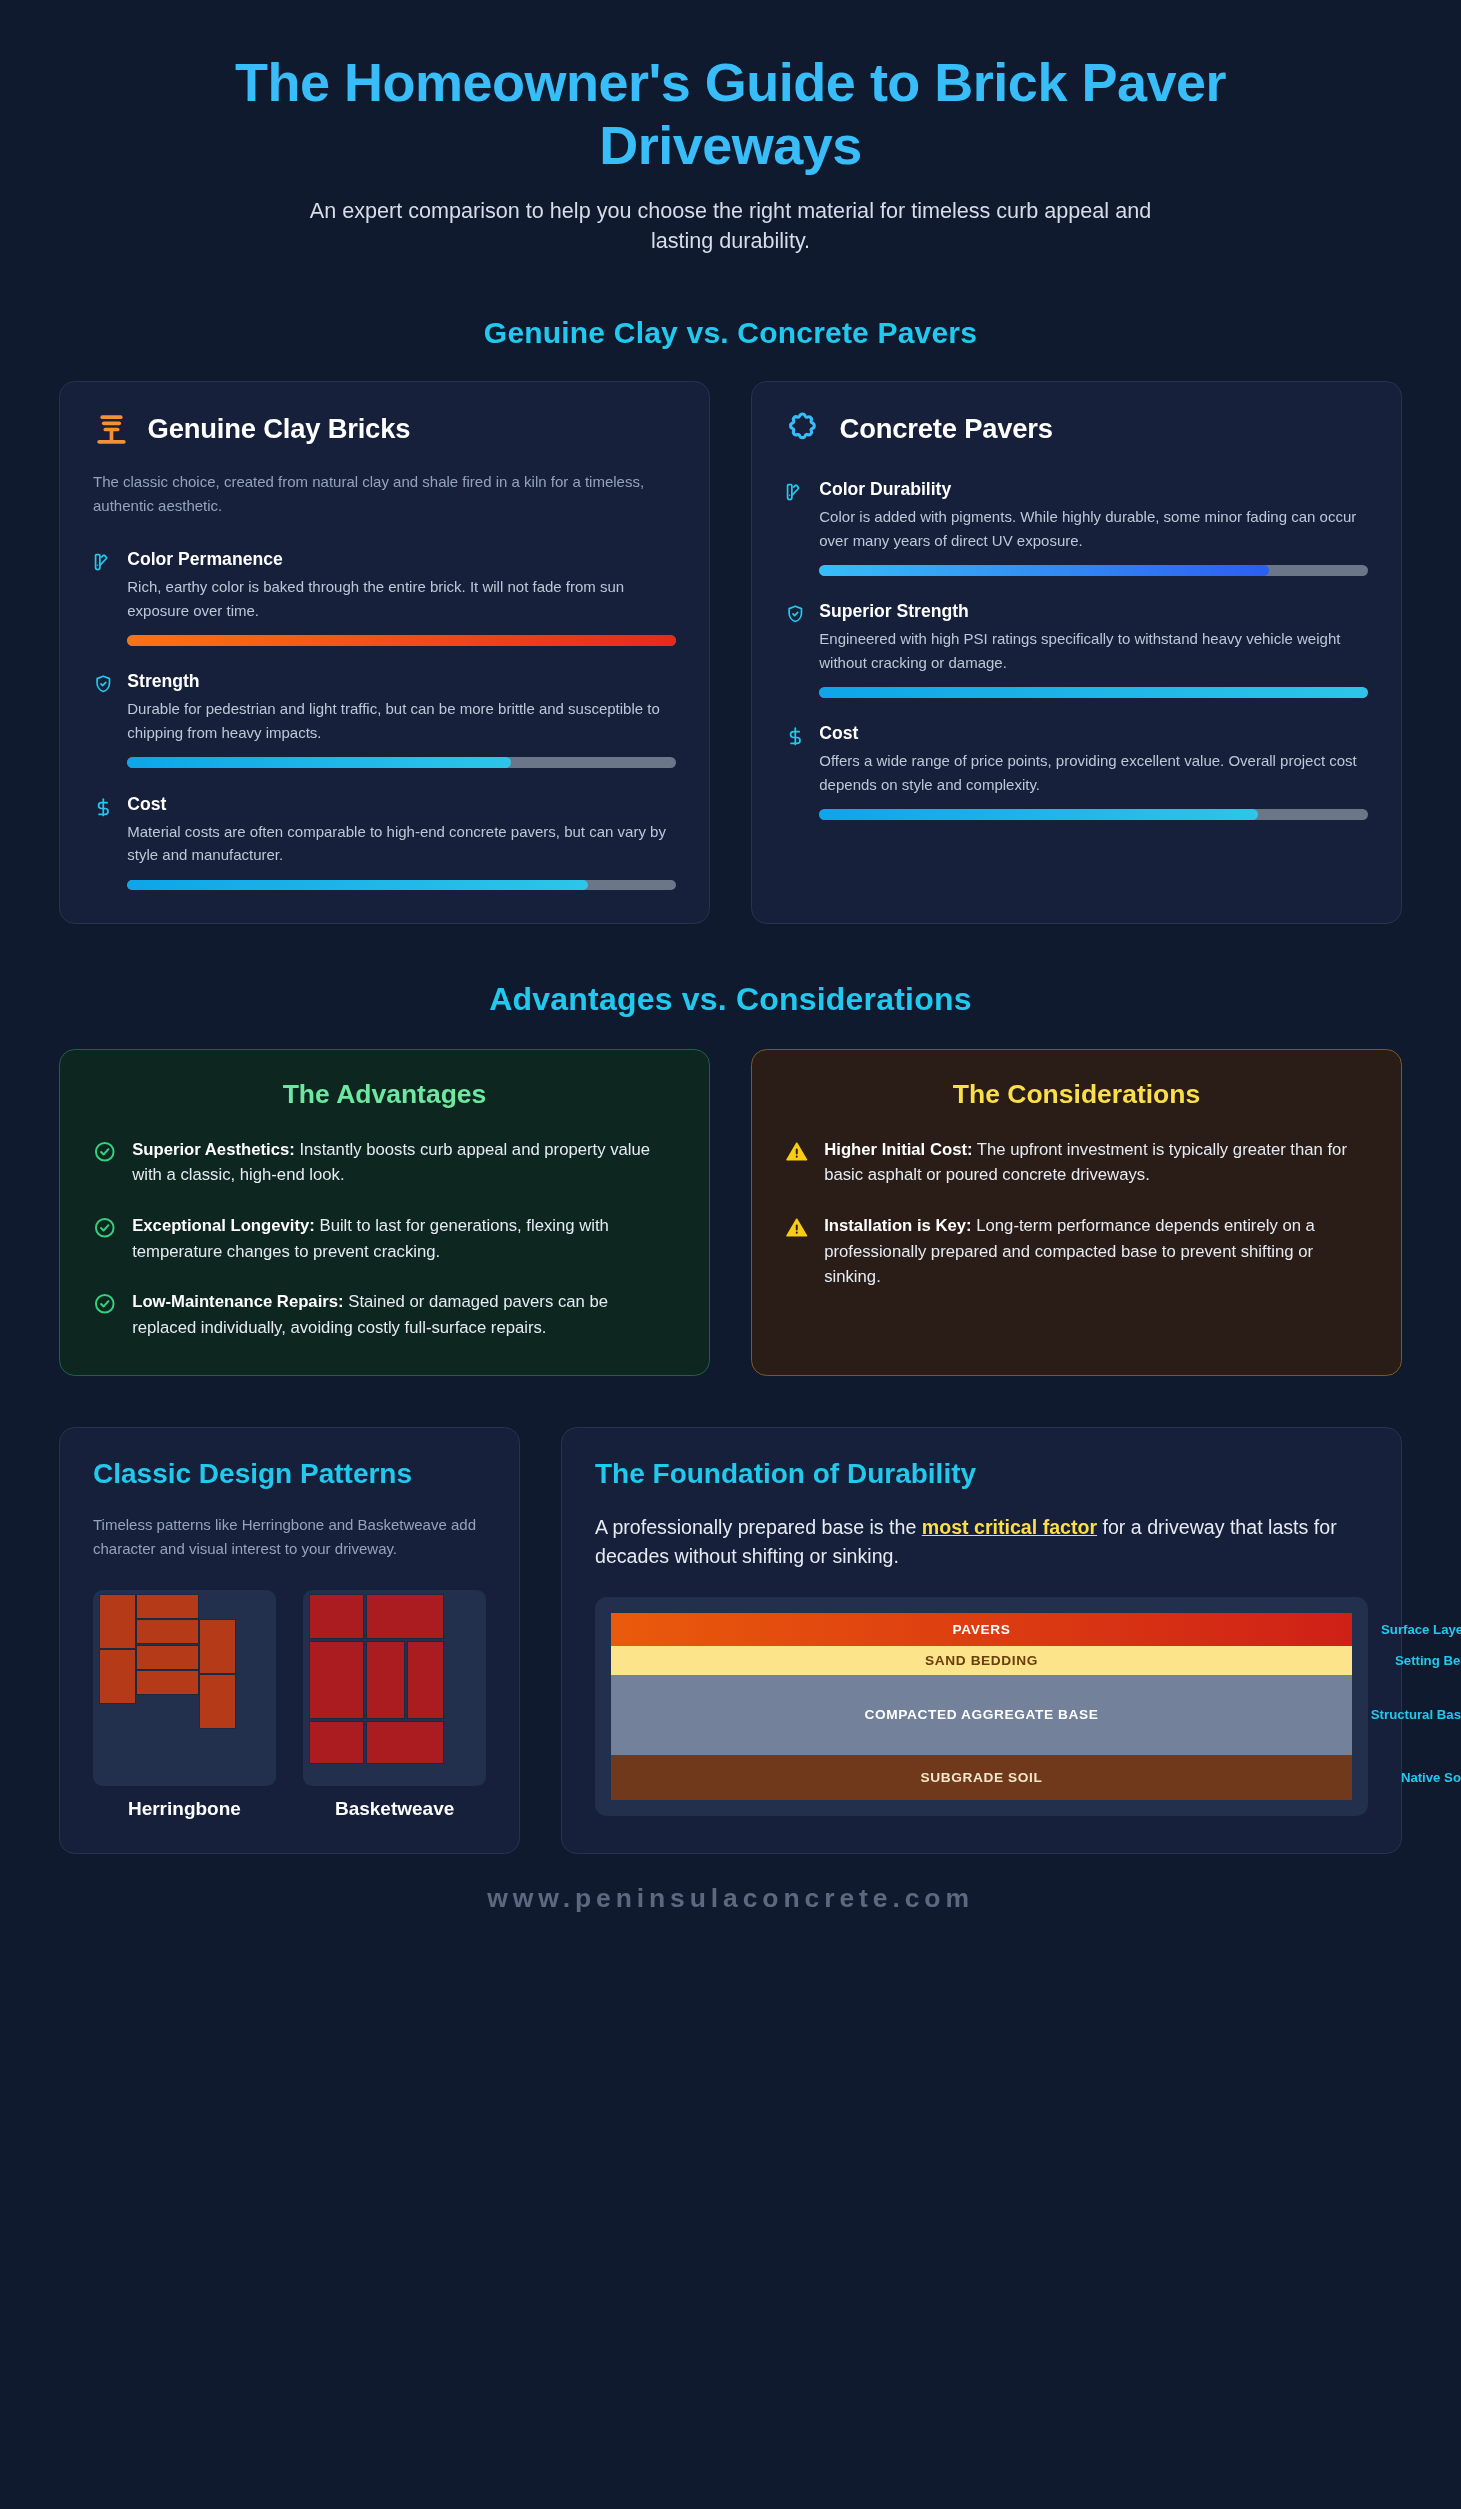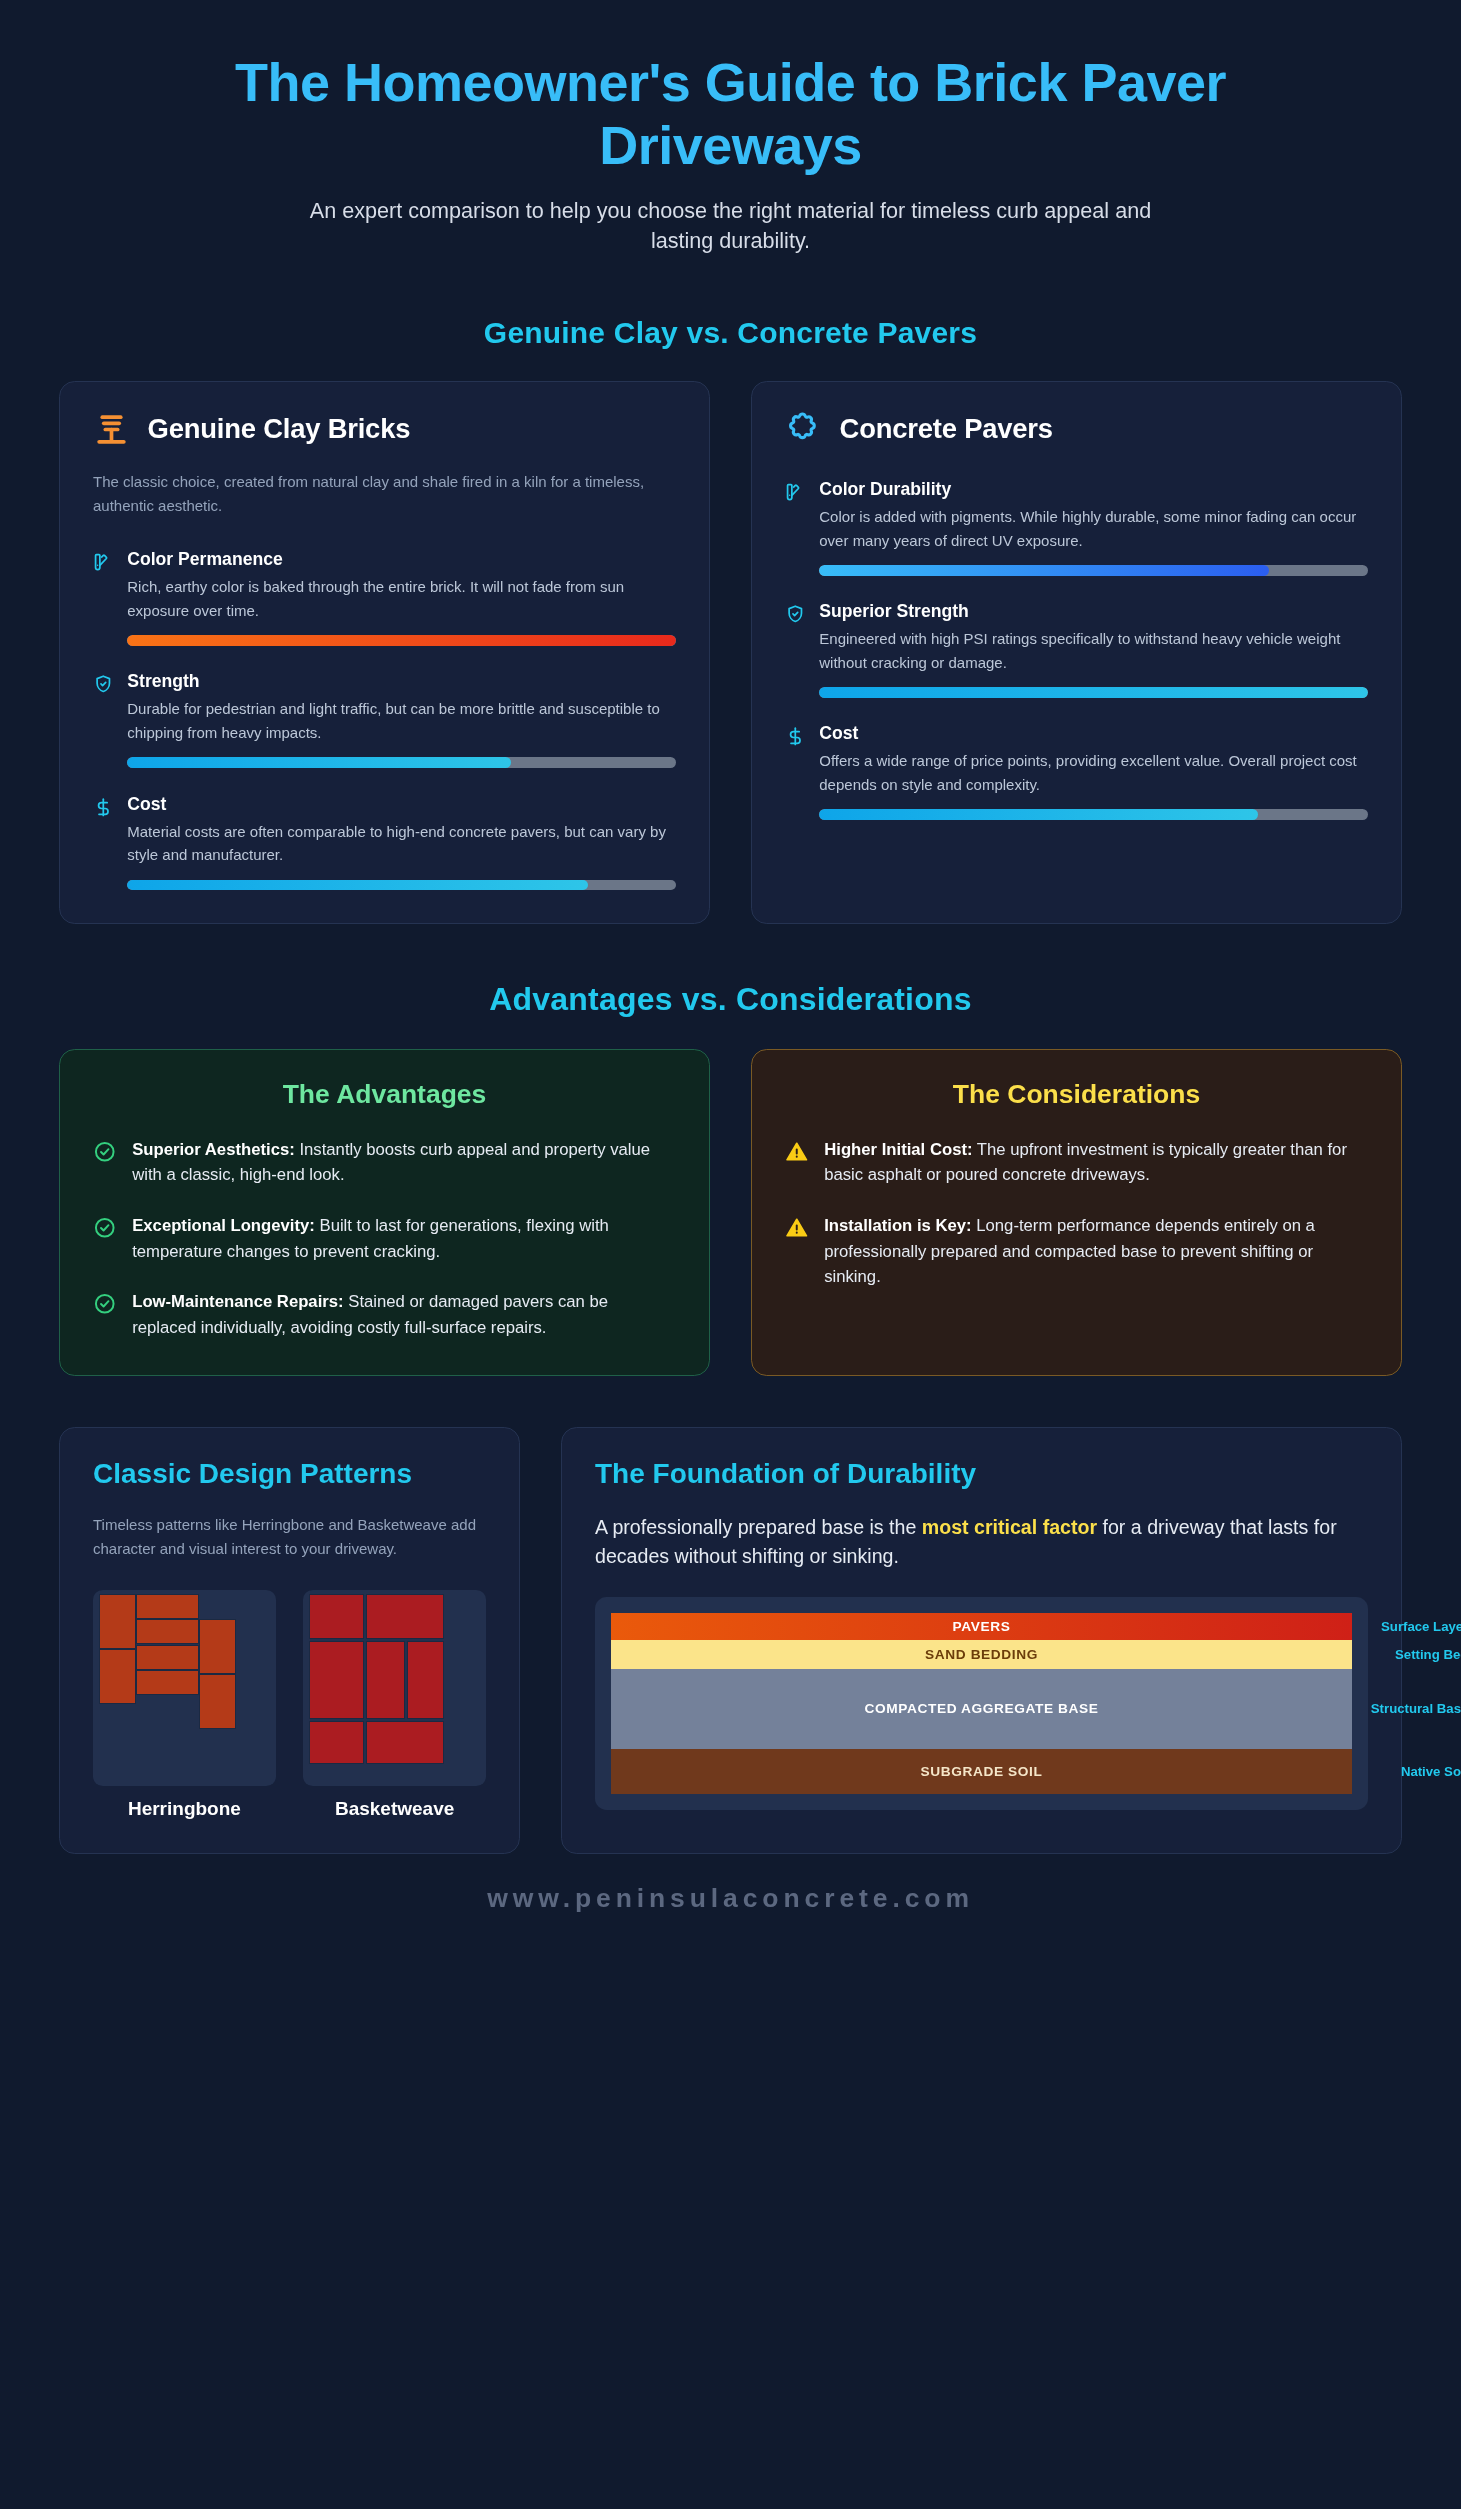--- a/index.html
+++ b/index.html
@@ -182,21 +182,21 @@
     color: #ffffff;
   }
   .brick { position: absolute; border: 1px solid #1b2942; }
 
   .found-lead {
     margin-top: 21.6px;
     font-size: 19.6px;
     line-height: 1.5;
     color: #e6ebf3;
   }
-  .found-lead b { color: #fbdf4a; font-weight: bold; }
+  .found-lead b { color: #fbdf4a; font-weight: bold; text-decoration: underline; }
   .layers-wrap {
     margin-top: 25.5px;
     background: #22304e;
     border-radius: 11.8px;
     padding: 15.7px;
   }
   .layer {
     display: flex;
     align-items: center;
     justify-content: space-between;
@@ -431,21 +431,21 @@
           </div>
       </div>
 
       <div class="bcard">
         <div class="bcard-title">The Foundation of Durability</div>
         <div class="found-lead">
           <span>A professionally prepared base is the </span><b>most critical factor</b><span> for a driveway that lasts for decades without shifting or sinking.</span>
         </div>
         <div class="layers-wrap">
           <div class="layers-inner" id="layers">
-              <div class="layer" style="height: 27px; background: linear-gradient(90deg, rgb(234, 90, 11), rgb(207, 32, 23));">
+              <div class="layer" style="height: 33px; background: linear-gradient(90deg, rgb(234, 90, 11), rgb(207, 32, 23));">
                 <div class="layer-name" style="color:#ffffff">PAVERS</div>
                 <div class="layer-tag">Surface Layer</div>
               </div>
               <div class="layer" style="height: 29px; background: linear-gradient(90deg, rgb(251, 228, 138), rgb(251, 228, 138));">
                 <div class="layer-name" style="color:#6b3d0a">SAND BEDDING</div>
                 <div class="layer-tag">Setting Bed</div>
               </div>
               <div class="layer" style="height: 80px; background: linear-gradient(90deg, rgb(116, 129, 154), rgb(116, 129, 154));">
                 <div class="layer-name" style="color:#ffffff">COMPACTED AGGREGATE BASE</div>
                 <div class="layer-tag">Structural Base</div>

